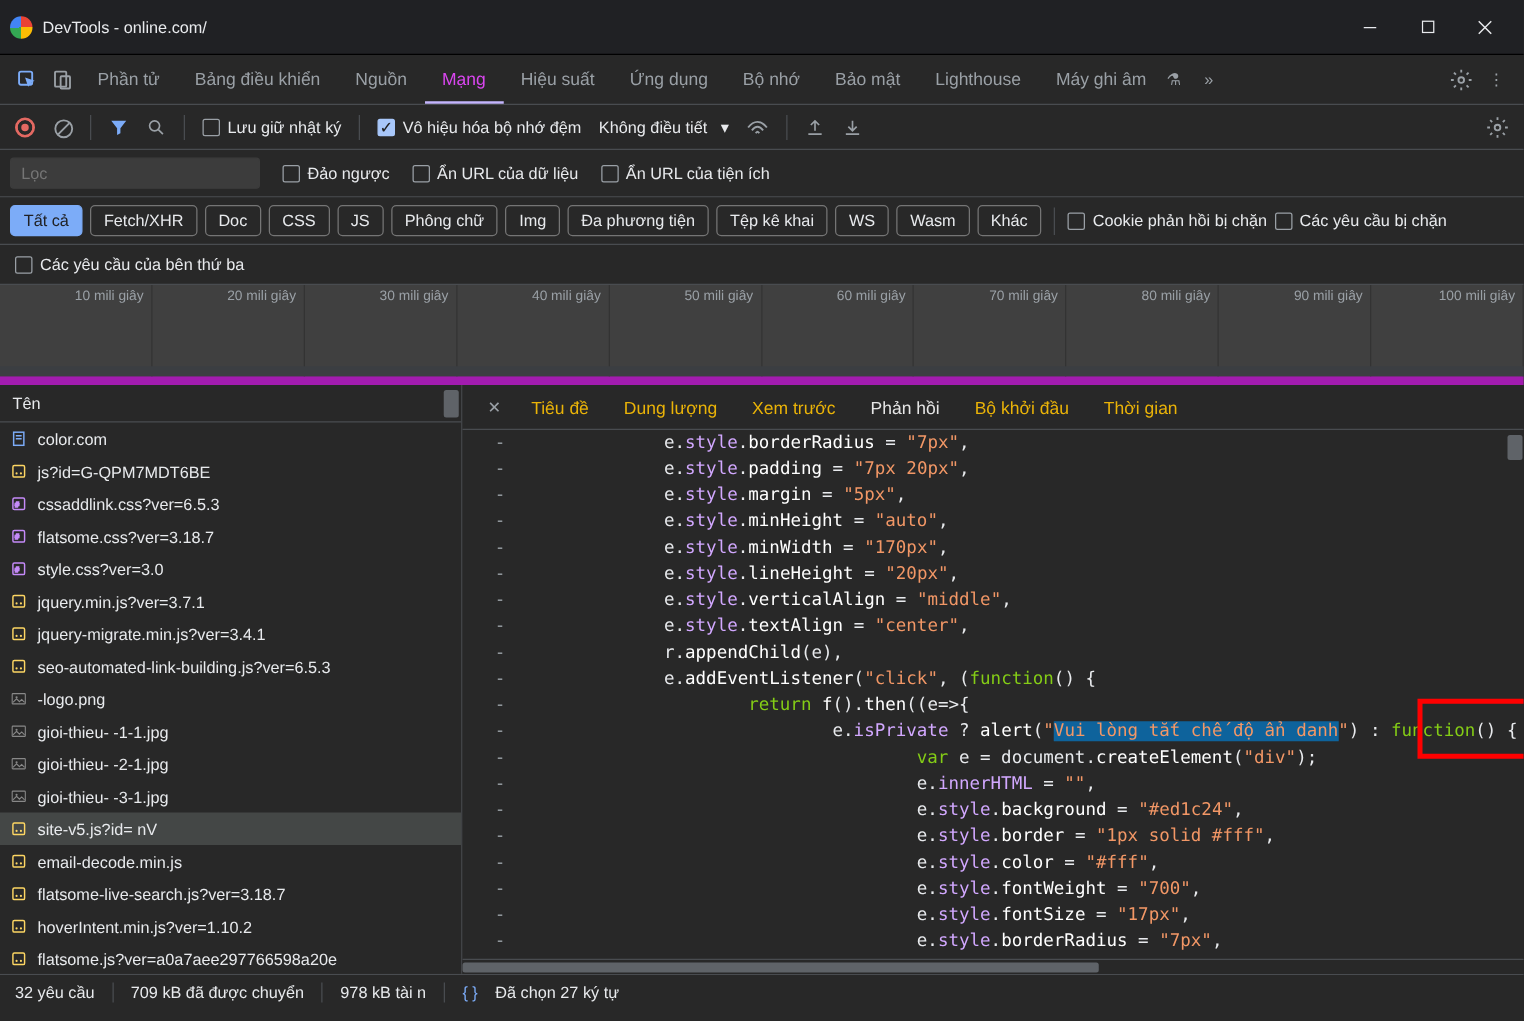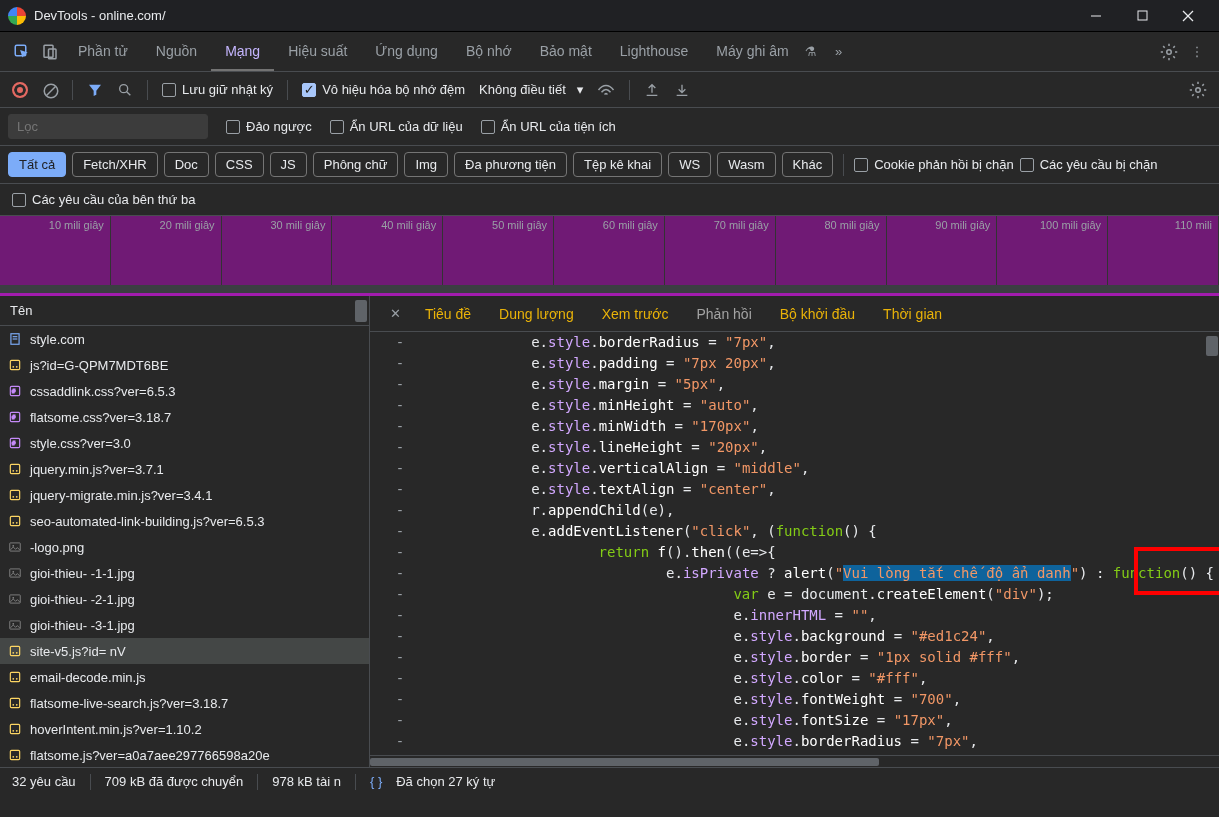--- a/index.html
+++ b/index.html
@@ -1,57 +1,57 @@
 <!DOCTYPE html>
 <html><head>
 <meta charset="utf-8">
 <style>
 * { margin:0; padding:0; box-sizing:border-box; }
 body { background:#282828; font-family:"Segoe UI",Arial,sans-serif; font-size:13px; color:#e8eaed; width:1219px; height:817px; overflow:hidden; position:relative; }
-.titlebar { height:32px; background:#202124; display:flex; align-items:center; padding:0 8px; border-bottom:1px solid #000; }
+.titlebar { height:44px; background:#202124; display:flex; align-items:center; padding:0 8px; border-bottom:1px solid #000; }
 .titlebar .logo { width:18px; height:18px; border-radius:50%; margin-right:8px; background:conic-gradient(#ea4335 0 90deg,#fbbc04 90deg 180deg,#34a853 180deg 270deg,#4285f4 270deg 360deg); }
 .titlebar .spacer { flex:1; }
 .winbtn { width:46px; height:32px; display:flex; align-items:center; justify-content:center; color:#e8eaed; }
 .tabs1 { height:40px; background:#282828; display:flex; align-items:center; padding:0 8px; border-bottom:1px solid #494c50; gap:0; }
 .tabs1 .icon { width:28px; height:28px; display:flex; align-items:center; justify-content:center; color:#9aa0a6; }
 .tabs1 .icon.accent { color:#7cacf8; }
 .tab1 { padding:10px 14px; color:#9aa0a6; cursor:pointer; font-size:14px; }
-.tab1.active { color:#c4b5fd; border-bottom:2px solid #737373; }
+.tab1.active { color:#d946ef; border-bottom:2px solid #c4b5fd; }
 .tabs1 .spacer { flex:1; }
 .toolbar1 { height:36px; background:#282828; display:flex; align-items:center; padding:0 12px; border-bottom:1px solid #494c50; gap:14px; }
 .rec { width:16px; height:16px; border:2px solid #e46962; border-radius:50%; background:#e46962; box-shadow:inset 0 0 0 3px #282828; }
 .nosign { width:16px; height:16px; color:#9aa0a6; }
 .divider { width:1px; height:20px; background:#494c50; }
 .tb-icon { color:#9aa0a6; display:flex; align-items:center; }
 .cb { width:14px; height:14px; border:1px solid #9aa0a6; border-radius:2px; display:inline-flex; align-items:center; justify-content:center; margin-right:6px; flex-shrink:0; }
 .cb.checked { background:#a8c7fa; border-color:#a8c7fa; color:#1f1f1f; }
 .lbl { display:flex; align-items:center; color:#e8eaed; font-size:13px; }
 .filterbar { height:38px; background:#282828; display:flex; align-items:center; padding:4px 8px; border-bottom:1px solid #494c50; gap:18px; }
 .filterbar input { background:#3c3c3c; border:1px solid #3c3c3c; color:#9aa0a6; padding:4px 8px; width:200px; border-radius:3px; font-size:13px; }
 .chips { height:38px; background:#282828; display:flex; align-items:center; padding:4px 8px; gap:6px; border-bottom:1px solid #494c50; flex-wrap:nowrap; }
 .chip { border:1px solid #757575; color:#e8eaed; padding:4px 10px; border-radius:4px; font-size:13px; cursor:pointer; }
 .chip.active { background:#7cacf8; color:#202124; border-color:#7cacf8; }
 .chips .divv { width:1px; height:22px; background:#494c50; margin:0 4px; }
 .thirdparty { height:32px; background:#282828; display:flex; align-items:center; padding:4px 12px; border-bottom:1px solid #494c50; }
-.timeline { height:80px; background:#701a75; border-bottom:3px solid #a21caf; position:relative; display:flex; }
+.timeline { height:80px; background:#404040; border-bottom:7px solid #a21caf; position:relative; display:flex; }
 .tcol { flex:1; border-right:1px solid #333; font-size:11px; color:#9aa0a6; padding:3px 0 0 0; text-align:right; padding-right:6px; }
 .timeline .tstrip { position:absolute; bottom:0; left:0; right:0; height:8px; background:#3b3e42; }
 .main { display:flex; height:471px; }
 .leftpane { width:370px; background:#282828; border-right:1px solid #494c50; display:flex; flex-direction:column; }
 .leftpane .hdr { height:30px; border-bottom:1px solid #494c50; display:flex; align-items:center; padding:0 10px; color:#e8eaed; font-size:13px; position:relative; }
 .leftpane .hdr .scrollbar { position:absolute; right:2px; top:4px; width:12px; height:22px; background:#5f6368; border-radius:2px; }
 .rowlist { overflow:hidden; flex:1; }
 .row { height:26px; display:flex; align-items:center; padding:0 8px; gap:8px; color:#e8eaed; font-size:13px; }
 .row.sel { background:#444746; }
 .row .ico { width:14px; height:14px; flex-shrink:0; display:flex; align-items:center; justify-content:center; }
 .rightpane { flex:1; background:#282828; display:flex; flex-direction:column; position:relative; }
 .tabs2 { height:36px; display:flex; align-items:center; padding:0 10px; gap:0; border-bottom:1px solid #494c50; }
 .tabs2 .close { color:#9aa0a6; padding:0 10px; }
 .tab2 { padding:8px 14px; color:#eab308; font-size:14px; cursor:pointer; }
-.tab2.active { color:#a3a3a3; }
+.tab2.active { color:#e5e5e5; }
 .code { flex:1; font-family:Consolas,Menlo,monospace; font-size:14px; line-height:21px; overflow:hidden; position:relative; }
 .codeline { display:flex; white-space:pre; }
 .gut { width:60px; text-align:center; color:#9aa0a6; flex-shrink:0; }
 .codetxt { color:#e8eaed; }
 .tk-v { color:#e8eaed; }
 .tk-p { color:#d2a8ff; }
 .tk-s { color:#f29766; }
 .tk-k { color:#84cc16; }
 .tk-f { color:#ffffff; }
 .redbox { position:absolute; border:4px solid #f00; pointer-events:none; }
@@ -96,20 +96,21 @@
       </svg>
     </div>
   <div class="icon">
       <svg width="18" height="18" viewBox="0 0 24 24" fill="none" stroke="currentColor" stroke-width="2">
         <rect x="4" y="3" width="12" height="16" rx="1"></rect>
         <rect x="10" y="8" width="10" height="13" rx="1"></rect>
       </svg>
     </div>
   <div id="tabs1-container" style="display:flex">
       <div class="tab1">Phần tử</div>
+      <div class="tab1">Bảng điều khiển</div>
       <div class="tab1">Nguồn</div>
       <div class="tab1 active">Mạng</div>
       <div class="tab1">Hiệu suất</div>
       <div class="tab1">Ứng dụng</div>
       <div class="tab1">Bộ nhớ</div>
       <div class="tab1">Bảo mật</div>
       <div class="tab1">Lighthouse</div>
       <div class="tab1">Máy ghi âm</div>
     </div>
   <div class="icon" style="margin-left:-6px">⚗</div>
@@ -232,41 +233,40 @@
       <div class="tcol">10 mili giây</div>
       <div class="tcol">20 mili giây</div>
       <div class="tcol">30 mili giây</div>
       <div class="tcol">40 mili giây</div>
       <div class="tcol">50 mili giây</div>
       <div class="tcol">60 mili giây</div>
       <div class="tcol">70 mili giây</div>
       <div class="tcol">80 mili giây</div>
       <div class="tcol">90 mili giây</div>
       <div class="tcol">100 mili giây</div>
-      <div class="tcol">110 mili</div>
     </div>
   <div class="tstrip"></div>
 </div>
 
 <div class="main">
   <div class="leftpane">
     <div class="hdr">
         <span>Tên</span>
         <div class="scrollbar"></div>
       </div>
     <div class="rowlist" id="rows-container">
         <div class="row">
           <span class="ico">
             <svg width="14" height="14" viewBox="0 0 24 24" fill="none" stroke="#7cacf8" stroke-width="2">
               <rect x="5" y="3" width="14" height="18"></rect>
               <line x1="8" y1="8" x2="16" y2="8"></line>
               <line x1="8" y1="12" x2="16" y2="12"></line>
             </svg>
           </span>
-          <span>      style.com</span>
+          <span>      color.com</span>
         </div>
         <div class="row">
           <span class="ico">
             <svg width="14" height="14" viewBox="0 0 24 24" fill="#fdd663">
               <rect x="4" y="4" width="16" height="16" rx="2" fill="none" stroke="#fdd663" stroke-width="2"></rect>
               <circle cx="9" cy="15" r="1.5"></circle>
               <circle cx="15" cy="15" r="1.5"></circle>
             </svg>
           </span>
           <span>js?id=G-QPM7MDT6BE</span>

